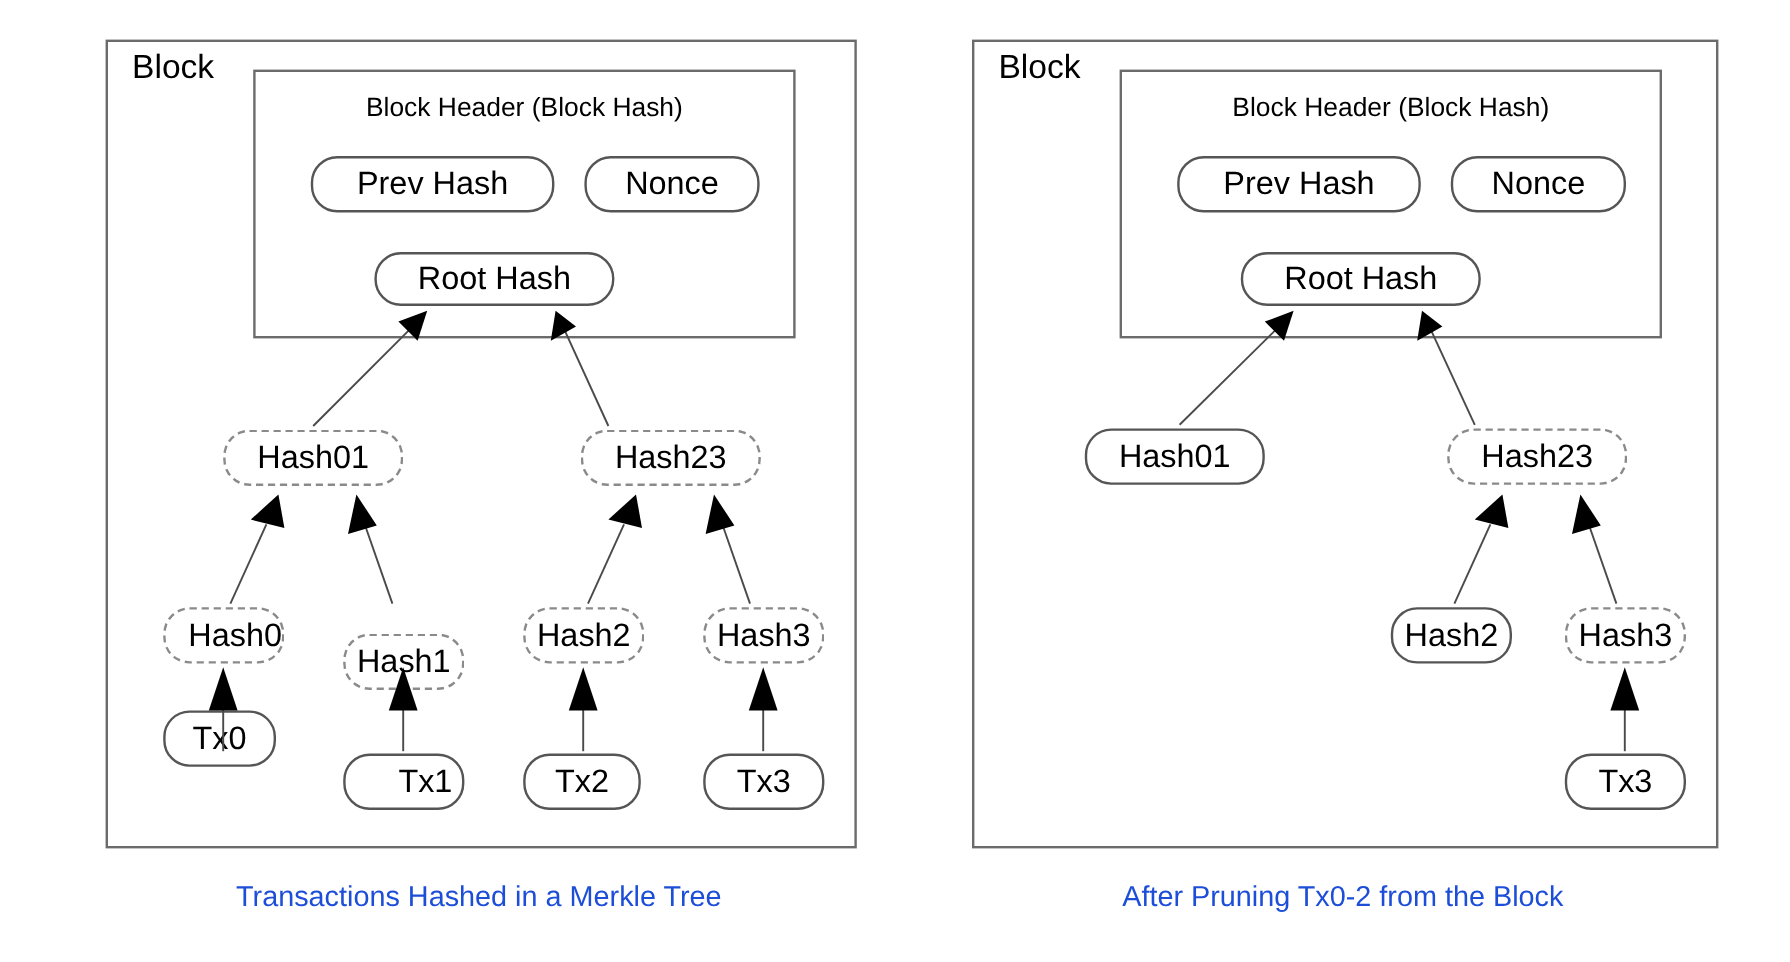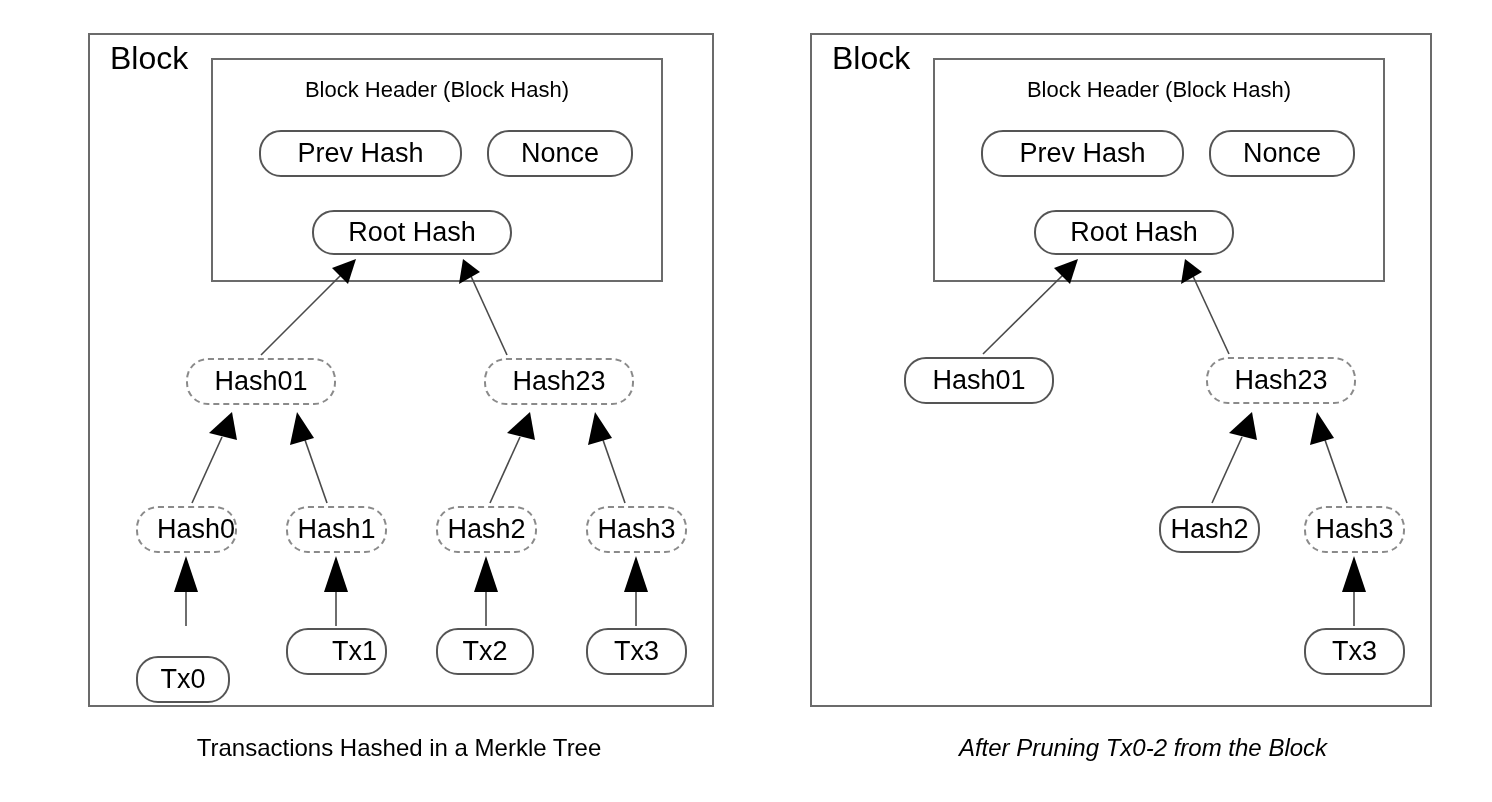--- a/index.html
+++ b/index.html
@@ -20,21 +20,21 @@
   .panel { position: absolute; }
 
   .block-outline {
     position: absolute;
     border: 2px solid #6b6b6b;
     background: #ffffff;
   }
 
   .block-label {
     position: absolute;
-    font-size: 32px;
+    font-size: 28px;
     line-height: 1;
     white-space: nowrap;
     color: #000;
   }
 
   
   .header-box {
     position: absolute;
     border: 2px solid #6b6b6b;
     background: #ffffff;
@@ -76,21 +76,21 @@
   svg.arrows line { stroke: #4a4a4a; stroke-width: 1.6; }
   svg.arrows polygon { fill: #000000; }
 
   
   .caption {
     position: absolute;
     font-size: 24px;
     line-height: 1;
     white-space: nowrap;
     text-align: center;
-    color: #000000;
+    color: #1d4ed8;
   }
 </style>
 </head>
 <body>
 
 <div class="panel">
 
   <div class="block-outline" style="left:88px; top:33px; width:622px; height:670px;"></div>
 
   <div class="block-label" style="left:110px; top:42px;">Block</div>
@@ -116,33 +116,33 @@
   </div>
 
   <div class="node dashed" style="left:484px; top:358px; width:150px; height:47px;">
     <span>Hash23</span>
   </div>
 
   <div class="node dashed" style="left:136px; top:506px; width:101px; height:47px;justify-content:flex-end;">
     <span>Hash0</span>
   </div>
 
-  <div class="node dashed" style="left:286px; top:506px; width:101px; height:47px;">
+  <div class="node dashed" style="left:286px; top:528px; width:101px; height:47px;">
     <span>Hash1</span>
   </div>
 
   <div class="node dashed" style="left:436px; top:506px; width:101px; height:47px;">
     <span>Hash2</span>
   </div>
 
   <div class="node dashed" style="left:586px; top:506px; width:101px; height:47px;">
     <span>Hash3</span>
   </div>
 
-  <div class="node solid" style="left:136px; top:656px; width:94px; height:47px;">
+  <div class="node solid" style="left:136px; top:592px; width:94px; height:47px;">
     <span>Tx0</span>
   </div>
 
   <div class="node solid" style="left:286px; top:628px; width:101px; height:47px;padding-left:36px;">
     <span>Tx1</span>
   </div>
 
   <div class="node solid" style="left:436px; top:628px; width:98px; height:47px;">
     <span>Tx2</span>
   </div>
@@ -189,21 +189,21 @@
   </div>
 
   <div class="node dashed" style="left:1304px; top:506px; width:101px; height:47px;">
     <span>Hash3</span>
   </div>
 
   <div class="node solid" style="left:1304px; top:628px; width:101px; height:47px;">
     <span>Tx3</span>
   </div>
 
-  <div class="caption" style="left:834px; top:736px; width:618px;font-style:italic;">After Pruning Tx0-2 from the Block</div>
+  <div class="caption" style="left:810px; top:736px; width:618px;">After Pruning Tx0-2 from the Block</div>
 </div>
 
 <svg class="arrows" viewBox="0 0 1492 802">
 
   <g>
     <line x1="261" y1="355" x2="344" y2="272"></line>
     <polygon points="356,259 332,268 348,284"></polygon>
   </g>
 
   <g>

